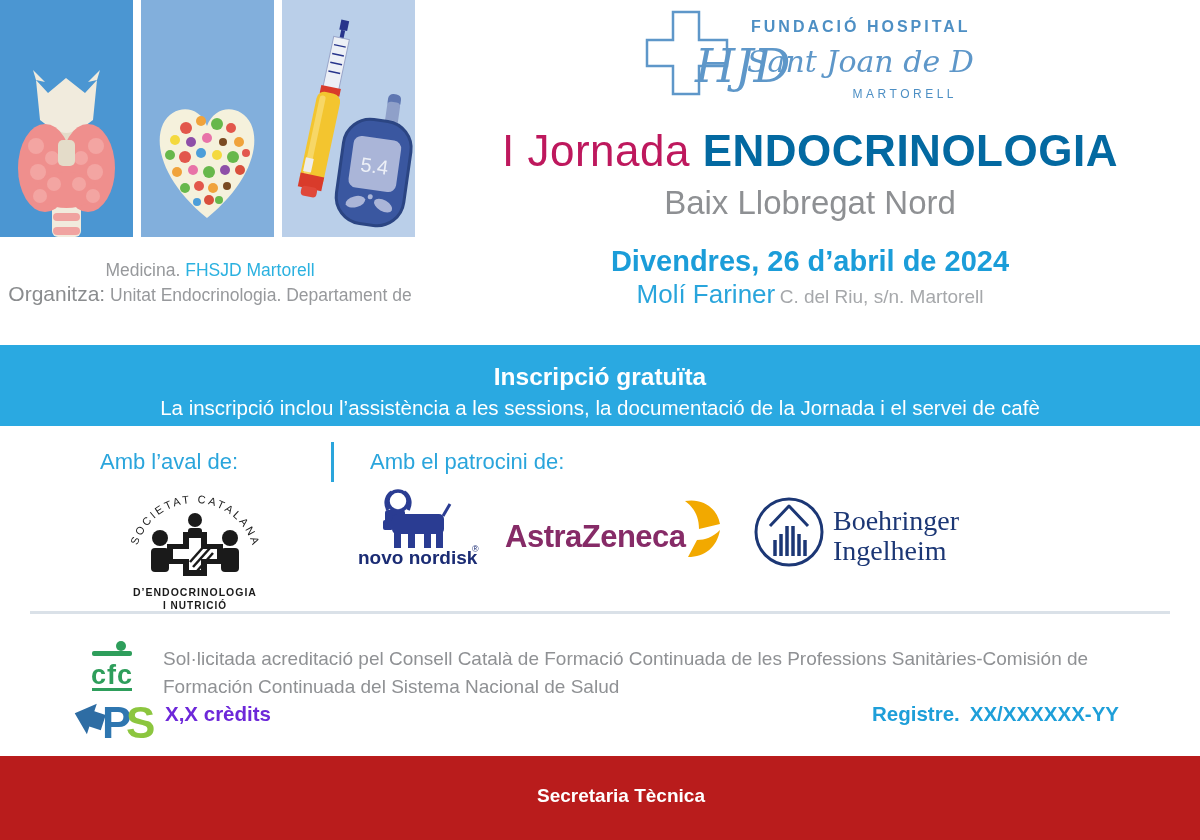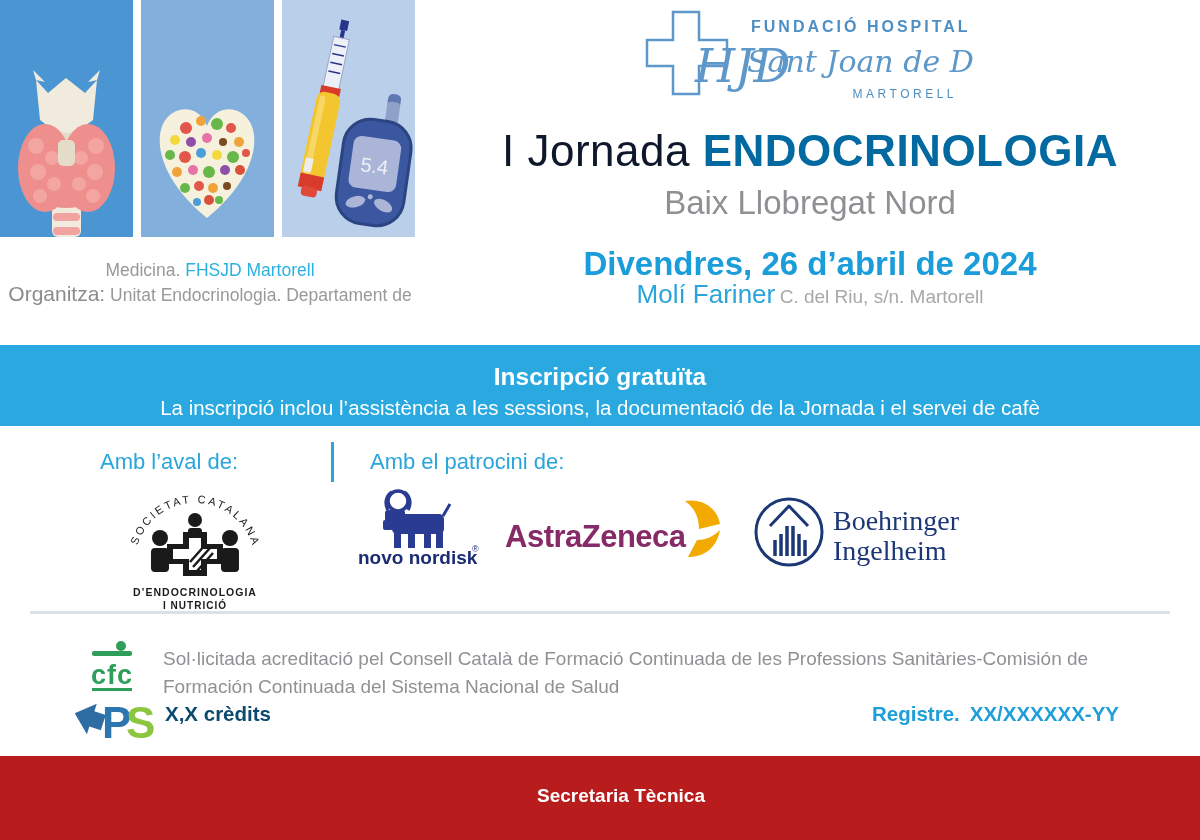--- a/index.html
+++ b/index.html
@@ -16,44 +16,44 @@
   
   .organizer{position:absolute;left:0;top:258px;width:420px;text-align:center;color:#97999C;
              font-size:17.5px;line-height:24px;}
   .organizer .org-label{font-size:21px;color:#8A8C8E;}
   .organizer .org-link{color:#2BB1E0;}
 
   
   .header-right{position:absolute;left:420px;top:0;width:780px;text-align:center;}
   .logo-wrap{position:absolute;left:0;top:6px;width:780px;display:flex;justify-content:center;}
   .title-line{position:absolute;left:0;top:126px;width:780px;font-size:44px;letter-spacing:.5px;}
-  .title-gray{color:#0f172a;}
+  .title-gray{color:#be185d;}
   .title-blue{color:#0369a1;font-weight:bold;}
   .subtitle{position:absolute;left:0;top:184px;width:780px;font-size:33px;color:#8E9093;}
-  .date-line{position:absolute;left:0;top:245px;width:780px;font-size:33px;font-weight:bold;color:#1B9DD9;}
+  .date-line{position:absolute;left:0;top:245px;width:780px;font-size:29px;font-weight:bold;color:#1B9DD9;}
   .venue-line{position:absolute;left:0;top:279px;width:780px;}
   .venue-name{font-size:26px;color:#29A5DC;}
   .venue-addr{font-size:19px;color:#A6A8AB;}
 
   
   .banner{position:absolute;left:0;top:345px;width:1200px;height:81px;background:#2AA9E1;
           color:#fff;text-align:center;}
   .banner-title{padding-top:18px;font-size:24.5px;font-weight:bold;}
   .banner-sub{margin-top:5px;font-size:20.5px;}
 
   
   .aval-label{position:absolute;left:100px;top:449px;font-size:22px;color:#2AA5DC;}
   .sponsor-divider{position:absolute;left:331px;top:442px;width:3px;height:40px;background:#2AA5DC;}
   .patrocini-label{position:absolute;left:370px;top:449px;font-size:22px;color:#2AA5DC;}
   .logo-abs{position:absolute;}
   .section-divider{position:absolute;left:30px;top:611px;width:1140px;height:3px;background:#DAE1E8;}
 
   
   .acc-text{position:absolute;left:163px;top:645px;width:950px;font-size:19px;line-height:28px;color:#8F9194;}
-  .credits{position:absolute;left:165px;top:702px;font-size:20.5px;font-weight:bold;color:#0c4a6e;}
+  .credits{position:absolute;left:165px;top:702px;font-size:20.5px;font-weight:bold;color:#6d28d9;}
   .registry{position:absolute;left:872px;top:702px;display:flex;gap:10px;font-size:20.5px;
             font-weight:bold;color:#1E9FD9;}
 
   
   .footer{position:absolute;left:0;top:756px;width:1200px;height:84px;background:#b91c1c;
           color:#fff;text-align:center;padding-left:21px;}
   .footer-title{padding-top:29px;font-size:19px;font-weight:bold;}
   .footer-line{margin-top:5px;font-size:20px;}
   .footer-org{font-weight:bold;}
 </style>

